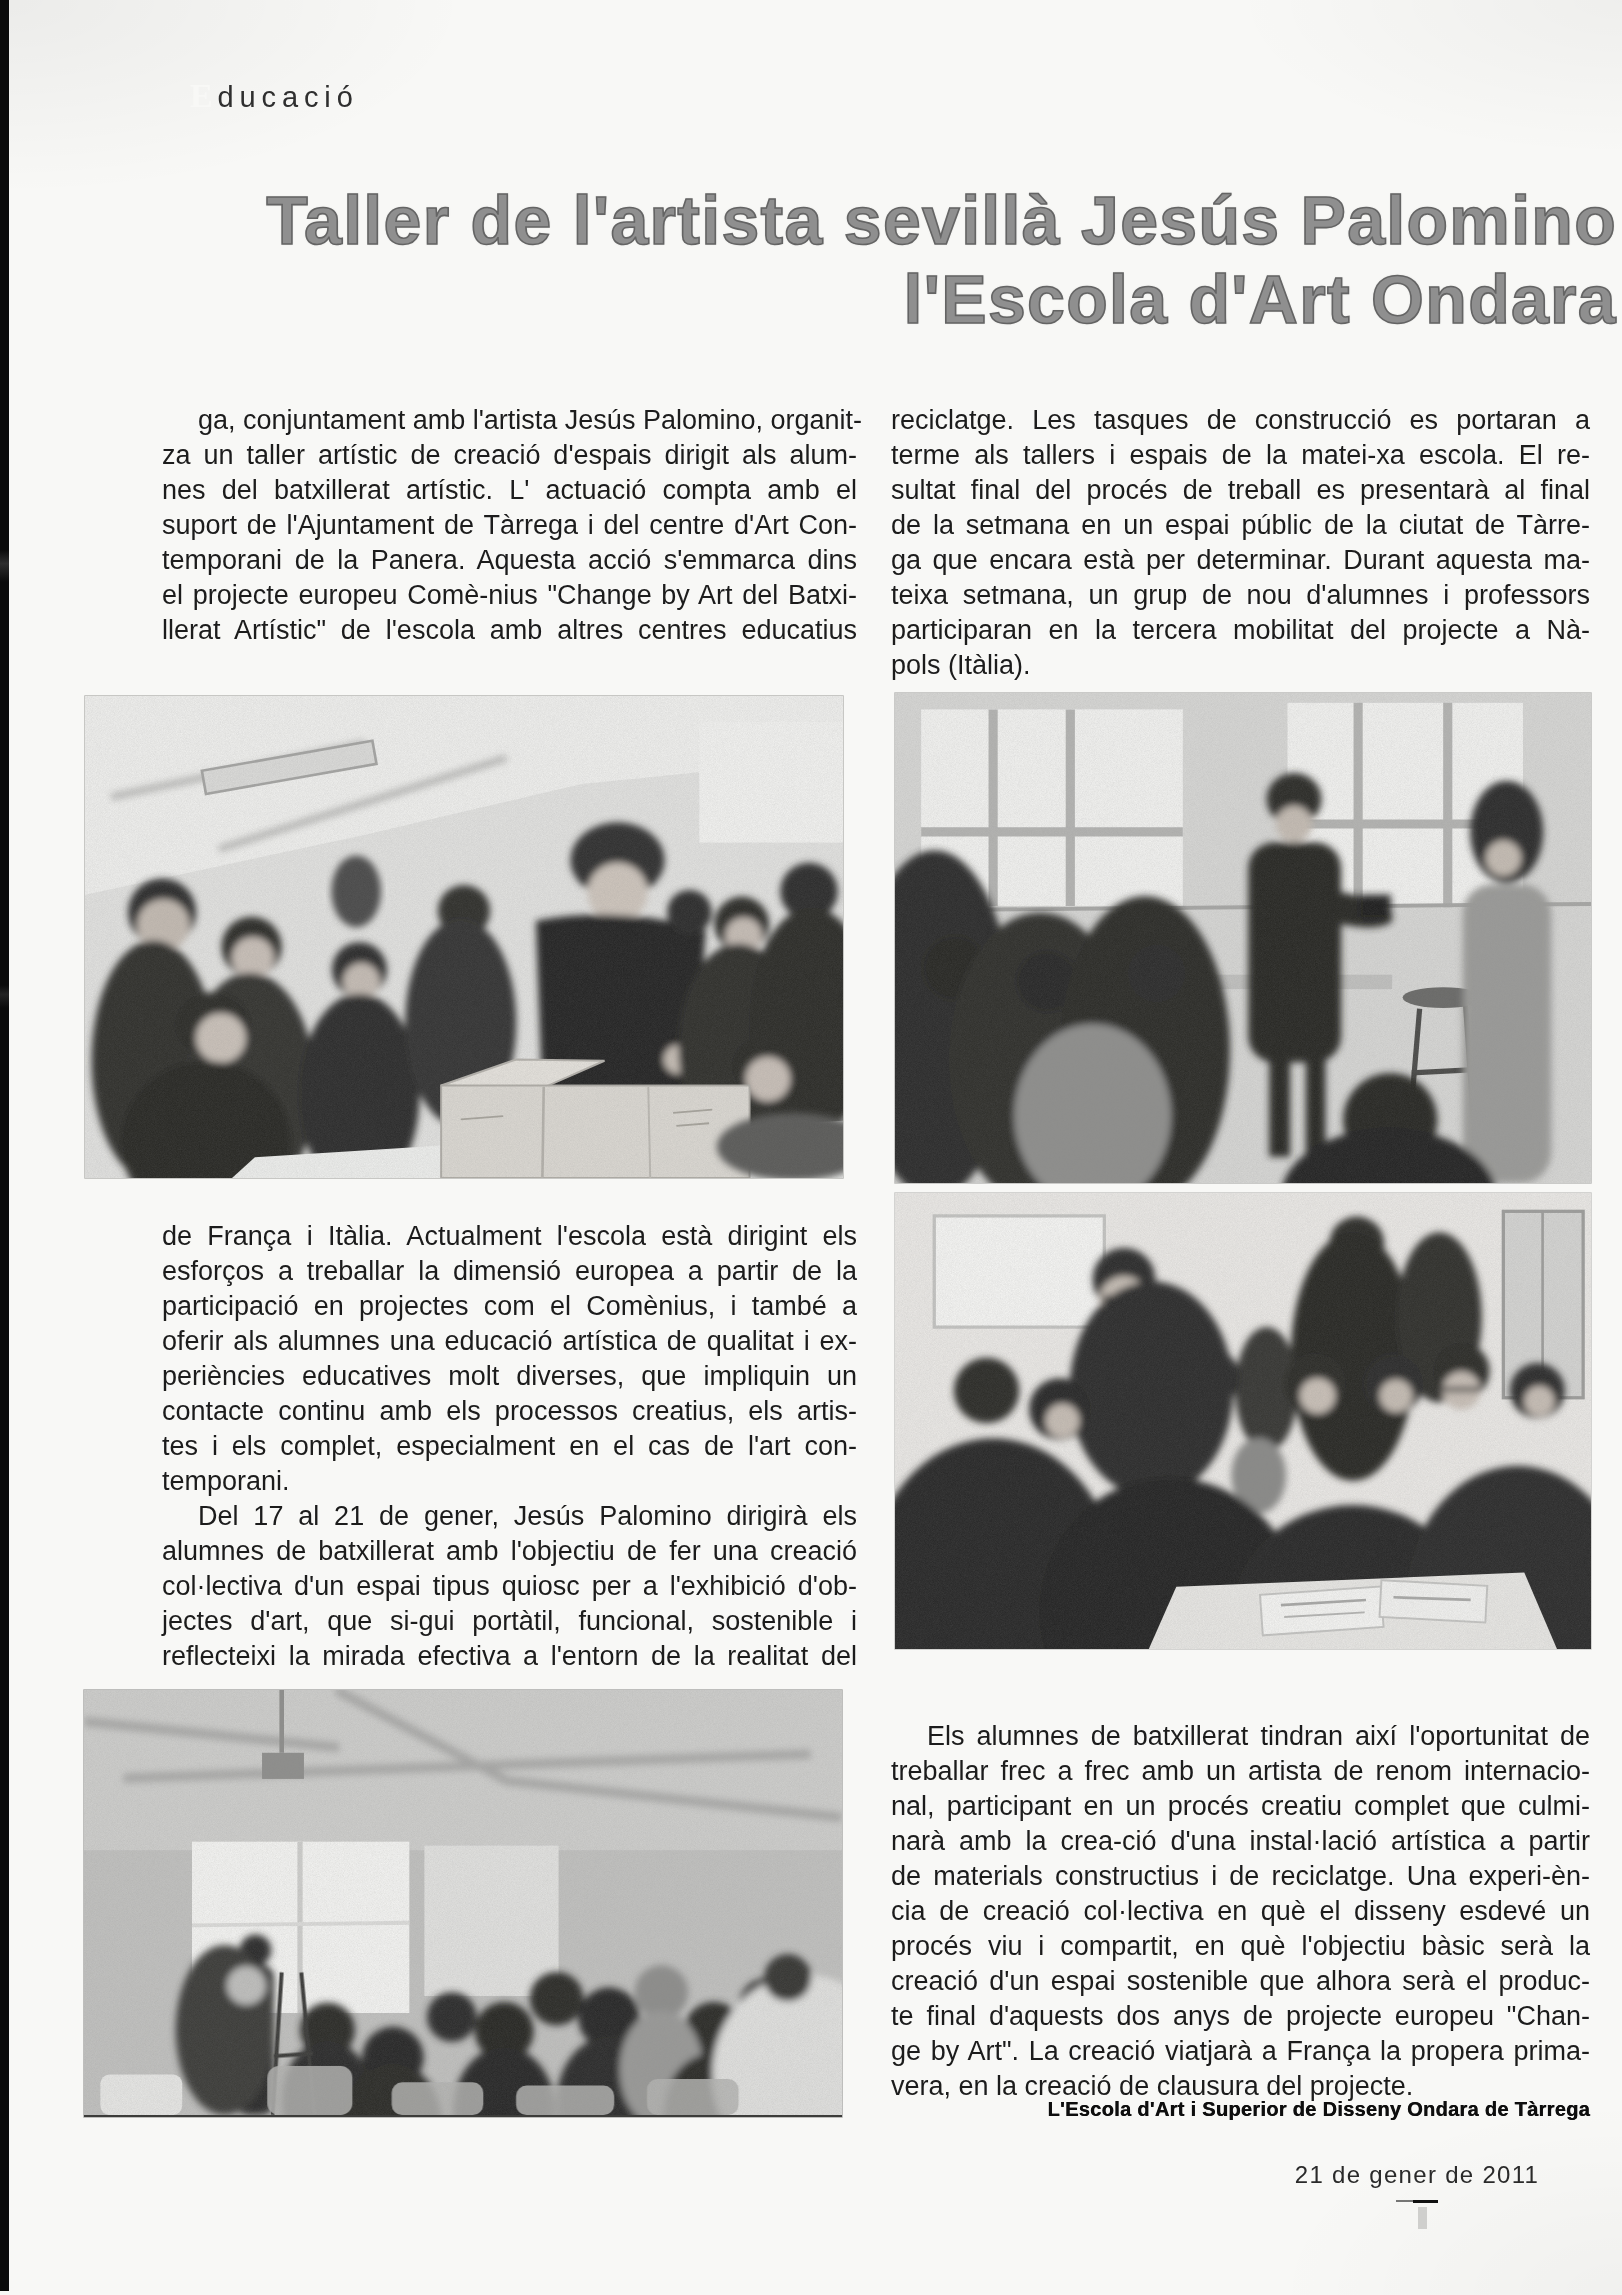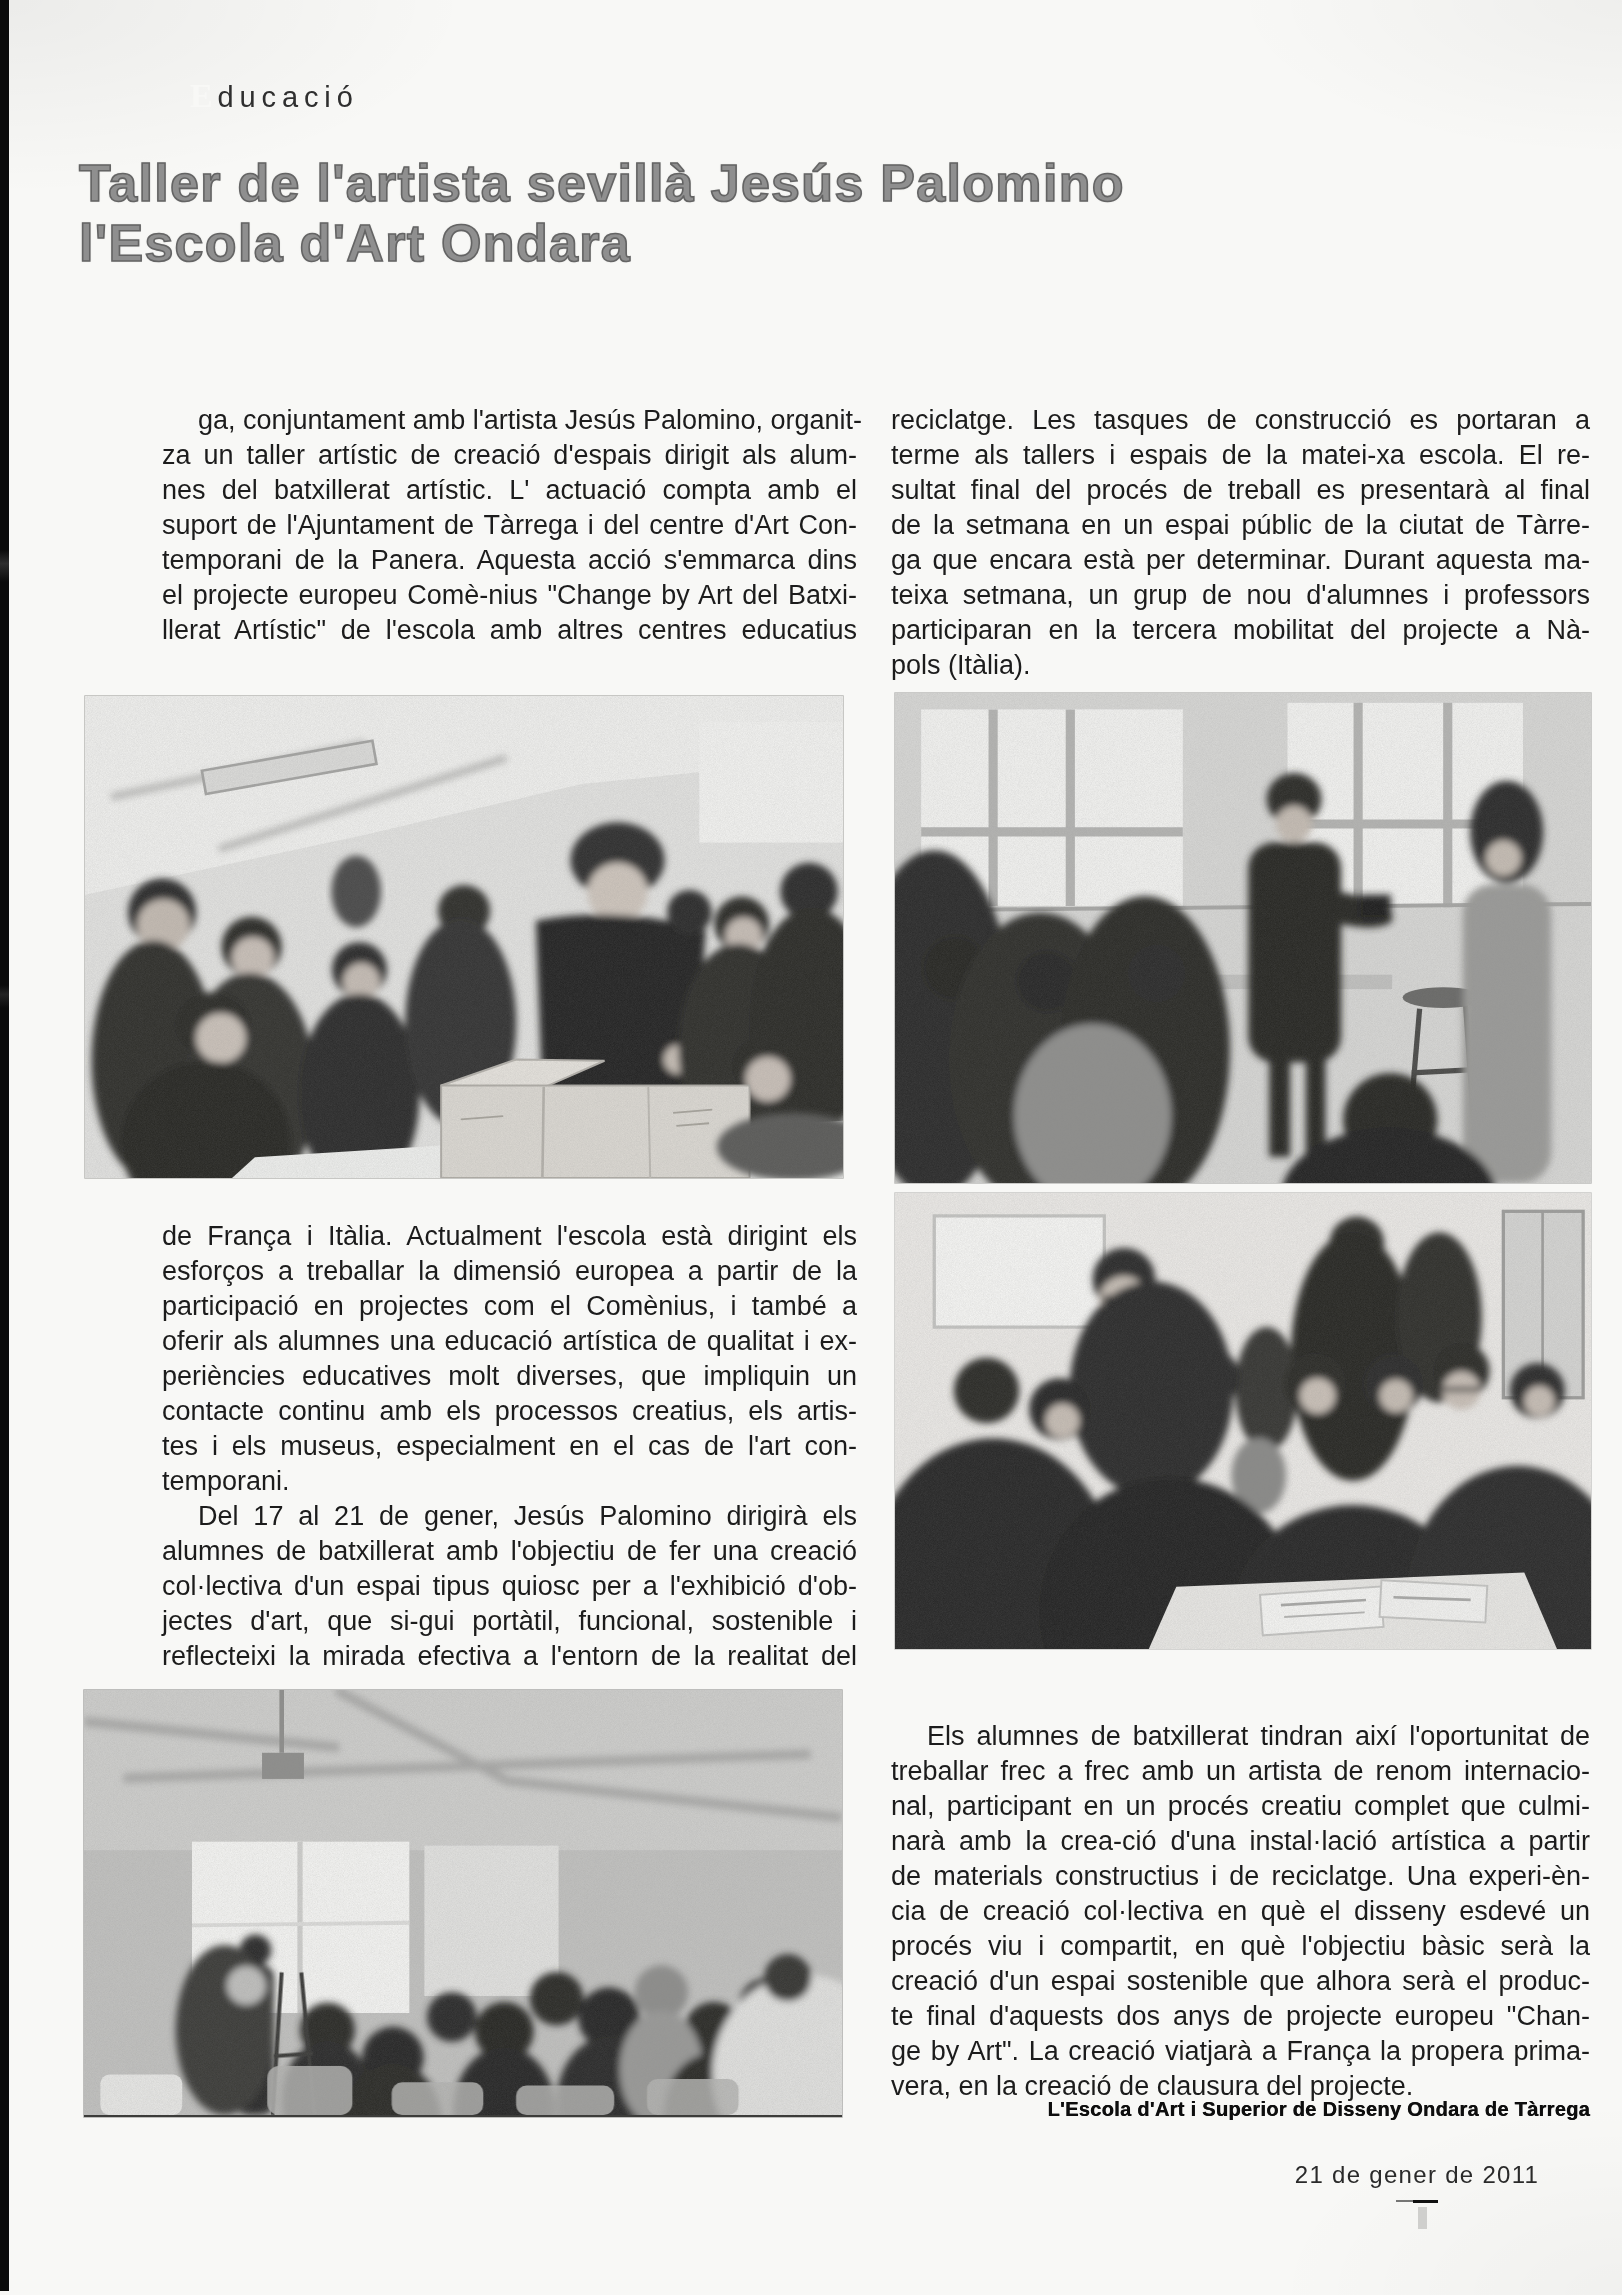--- a/index.html
+++ b/index.html
@@ -23,22 +23,22 @@
   }
   .kicker::first-letter{
     font-family:"Liberation Serif", serif;
     font-size:1.18em;
     color:#f8f8f6;
     -webkit-text-stroke:1.3px #2c2c2c;
     font-weight:700;
     letter-spacing:4.6px;
   }
   .title{
-    position:absolute;left:79px;top:153px;width:1538px;margin:0;
-    text-align:left;font-weight:700;font-size:52px;line-height:1.16;
+    position:absolute;left:79px;top:181px;width:1538px;margin:0;
+    text-align:right;font-weight:700;font-size:68px;line-height:1.16;
     color:#8f8f8f;letter-spacing:1.3px;
     -webkit-text-stroke:1.6px #646464;
     text-shadow:0 0 2px rgba(70,70,70,.35);
   }
   .title .tline{display:block;}
   .col{position:absolute;font-size:27px;line-height:35px;color:#1c1c1c;}
   .col .tl{text-align:justify;text-align-last:justify;white-space:nowrap;}
   .col .tl.lastline{text-align-last:left;}
   .col .para.indent .tl:first-child{text-indent:36px;}
   .col-left-top{left:162px;top:403px;width:695px;}
@@ -111,21 +111,21 @@
       </div>
     </div>
   <div class="col col-left-mid">
       <div class="para">
         <div class="tl">de França i Itàlia. Actualment l'escola està dirigint els</div>
         <div class="tl">esforços a treballar la dimensió europea a partir de la</div>
         <div class="tl">participació en projectes com el Comènius, i també a</div>
         <div class="tl">oferir als alumnes una educació artística de qualitat i ex-</div>
         <div class="tl">periències educatives molt diverses, que impliquin un</div>
         <div class="tl">contacte continu amb els processos creatius, els artis-</div>
-        <div class="tl">tes i els museus, especialment en el cas de l'art con-</div>
+        <div class="tl">tes i els complet, especialment en el cas de l'art con-</div>
         <div class="tl lastline">temporani.</div>
       </div>
       <div class="para indent">
         <div class="tl">Del 17 al 21 de gener, Jesús Palomino dirigirà els</div>
         <div class="tl">alumnes de batxillerat amb l'objectiu de fer una creació</div>
         <div class="tl">col·lectiva d'un espai tipus quiosc per a l'exhibició d'ob-</div>
         <div class="tl">jectes d'art, que si-gui portàtil, funcional, sostenible i</div>
         <div class="tl">reflecteixi la mirada efectiva a l'entorn de la realitat del</div>
       </div>
     </div>

